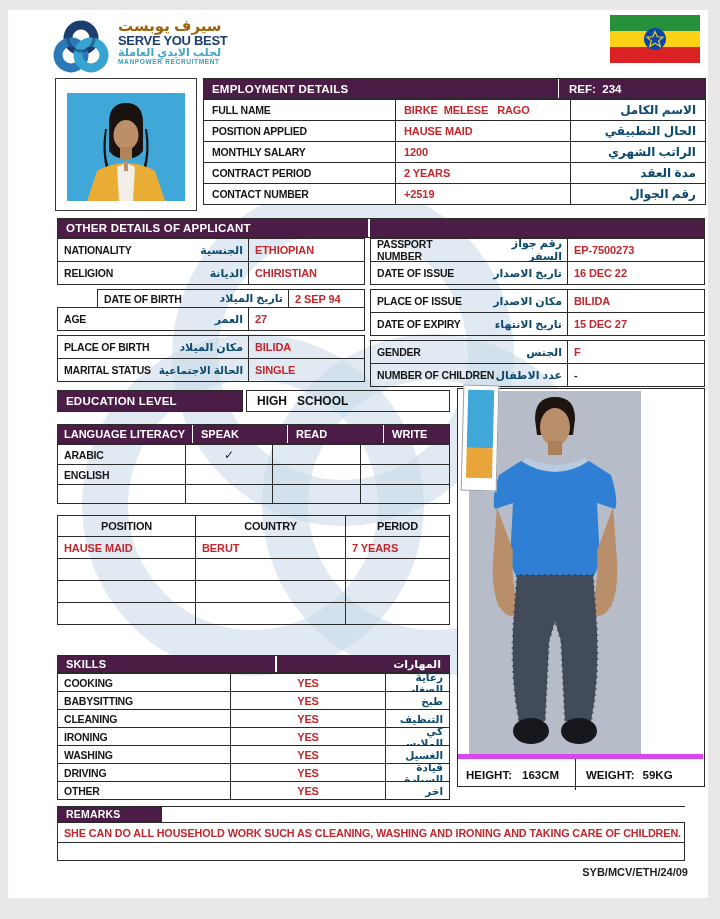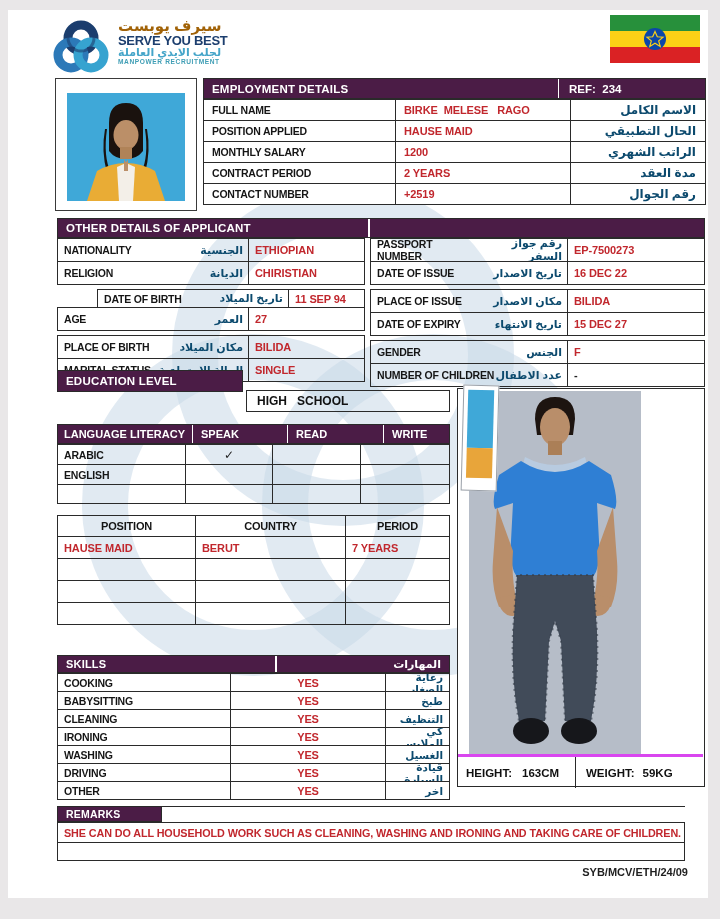--- a/index.html
+++ b/index.html
@@ -182,21 +182,21 @@
       <div class="cell" style="flex:1;padding-left:6px;">
           <span class="val">CHIRISTIAN</span>
         </div>
     </div>
     <div class="row gap" style="height:19px;margin-left:40px;">
       <div class="cell" style="width:191px;padding:0 5px 0 6px;justify-content:space-between;">
           <span class="lbl">DATE OF BIRTH</span>
           <span class="ar" style="font-size:11px;">تاريخ الميلاد</span>
         </div>
       <div class="cell" style="flex:1;padding-left:6px;">
-          <span class="val">11 SEP 94</span>
+          <span class="val">2 SEP 94</span>
         </div>
     </div>
     <div class="row" style="height:24px;">
       <div class="cell" style="width:191px;padding:0 5px 0 6px;justify-content:space-between;">
           <span class="lbl">AGE</span>
           <span class="ar" style="font-size:11px;">العمر</span>
         </div>
       <div class="cell" style="flex:1;padding-left:6px;">
           <span class="val">27</span>
         </div>
@@ -271,21 +271,21 @@
       <div class="cell" style="width:197px;padding:0 5px 0 6px;justify-content:space-between;">
           <span class="lbl">NUMBER OF CHILDREN</span>
           <span class="ar" style="font-size:11px;">عدد الاطفال</span>
         </div>
       <div class="cell" style="flex:1;padding-left:6px;">
           <span class="val" style="color:#222;">-</span>
         </div>
     </div>
   </div>
 
-  <div class="bar abs" style="left:49px;top:360px;width:186px;height:22px;border:1px solid #2a2a2a;">
+  <div class="bar abs" style="left:49px;top:380px;width:186px;height:22px;border:1px solid #2a2a2a;">
     <span class="t">EDUCATION LEVEL</span>
   </div>
   <div class="abs" style="left:238px;top:380px;width:204px;height:22px;border:1px solid #2a2a2a;box-sizing:border-box;display:flex;align-items:center;padding-left:10px;">
     <span style="font-weight:700;font-size:12px;color:#111;white-space:pre;">HIGH   SCHOOL</span>
   </div>
 
   <div class="abs" style="left:49px;top:414px;width:393px;">
     <div class="bar" style="height:20px;border:1px solid #2a2a2a;">
       <span style="width:128px;padding-left:6px;font-weight:700;font-size:11px;">LANGUAGE LITERACY</span>
       <span style="width:1px;height:100%;background:#fff;"></span>
@@ -498,21 +498,21 @@
       <path d="M48 184 L44 240 Q42 290 50 330 L76 330 L80 250 L86 230 L92 250 L96 330 L122 330 Q130 290 128 240 L124 184 Z" fill="none" stroke="#333c48" stroke-width="2" stroke-dasharray="2 4" opacity="0.6"></path>
       <ellipse cx="62" cy="340" rx="18" ry="13" fill="#16171b"></ellipse>
       <ellipse cx="110" cy="340" rx="18" ry="13" fill="#16171b"></ellipse>
     </svg>
 
     <div class="abs" style="left:4px;top:-4px;width:36px;height:106px;background:#fff;border:1px solid #9aa0a8;transform:rotate(1.5deg);box-sizing:border-box;padding:4px;">
       <div style="width:100%;height:60%;background:#3fa8d8;"></div>
       <div style="width:100%;height:32%;background:#e8a53a;"></div>
     </div>
 
-    <div class="abs" style="left:0;top:365px;width:245px;height:31px;border-top:3px solid #d946ef;display:flex;">
+    <div class="abs" style="left:0;top:365px;width:245px;height:31px;border-top:5px solid #d946ef;display:flex;">
       <div style="width:118px;border-right:1px solid #2a2a2a;display:flex;align-items:center;padding-left:8px;box-sizing:border-box;">
         <span class="hw-lbl">HEIGHT:</span>
         <span class="hw-lbl" style="margin-left:10px;">163CM</span>
       </div>
       <div style="flex:1;display:flex;align-items:center;padding-left:10px;">
         <span class="hw-lbl">WEIGHT:</span>
         <span class="hw-lbl" style="margin-left:8px;">59KG</span>
       </div>
     </div>
   </div>

